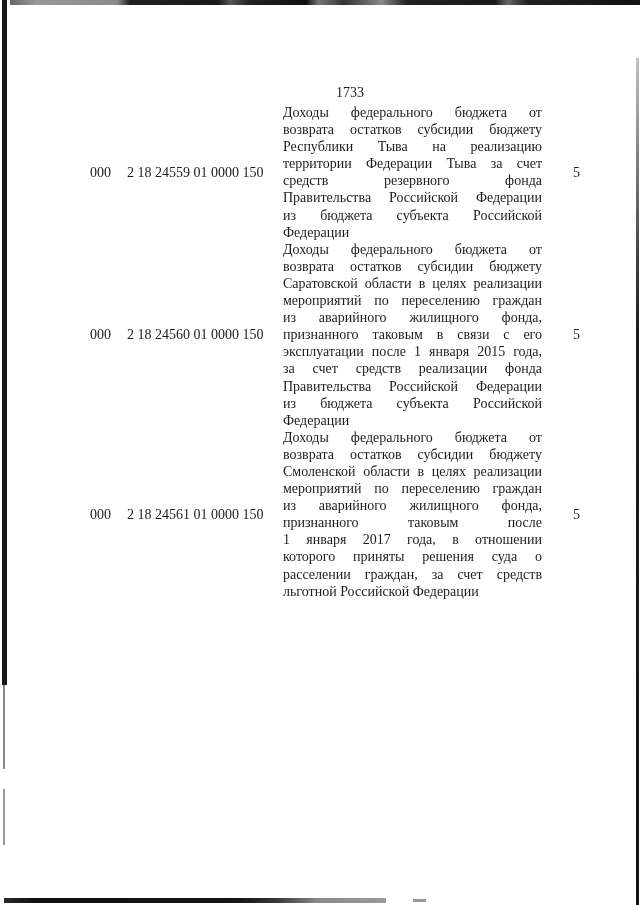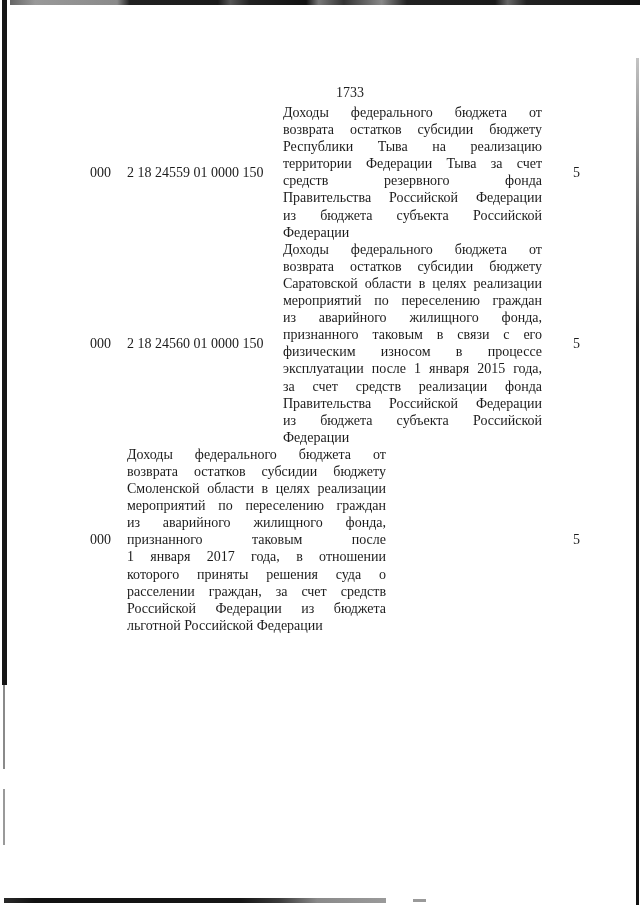--- a/index.html
+++ b/index.html
@@ -127,42 +127,41 @@
     <div class="entry">
       <div class="col-admin">000</div>
       <div class="col-code">2 18 24560 01 0000 150</div>
       <div class="col-desc">
           <div class="desc-line">Доходы федерального бюджета от</div>
           <div class="desc-line">возврата остатков субсидии бюджету</div>
           <div class="desc-line">Саратовской области в целях реализации</div>
           <div class="desc-line">мероприятий по переселению граждан</div>
           <div class="desc-line">из аварийного жилищного фонда,</div>
           <div class="desc-line">признанного таковым в связи с его</div>
-          <div class="desc-line">физическим износом в процессе</div>
           <div class="desc-line">эксплуатации после 1 января 2015 года,</div>
           <div class="desc-line">за счет средств реализации фонда</div>
           <div class="desc-line">Правительства Российской Федерации</div>
           <div class="desc-line">из бюджета субъекта Российской</div>
           <div class="desc-line">Федерации</div>
         </div>
       <div class="col-note">5</div>
     </div>
 
     <div class="entry">
       <div class="col-admin">000</div>
+      <div class="col-code">2 18 24561 01 0000 150</div>
       <div class="col-desc">
           <div class="desc-line">Доходы федерального бюджета от</div>
           <div class="desc-line">возврата остатков субсидии бюджету</div>
           <div class="desc-line">Смоленской области в целях реализации</div>
           <div class="desc-line">мероприятий по переселению граждан</div>
           <div class="desc-line">из аварийного жилищного фонда,</div>
           <div class="desc-line">признанного таковым после</div>
           <div class="desc-line">1 января 2017 года, в отношении</div>
           <div class="desc-line">которого приняты решения суда о</div>
           <div class="desc-line">расселении граждан, за счет средств</div>
-          <div class="desc-line">Российской Федерации из бюджета</div>
           <div class="desc-line">льготной Российской Федерации</div>
         </div>
       <div class="col-note">5</div>
     </div>
 
   </div>
 </div>
 
 </body></html>

